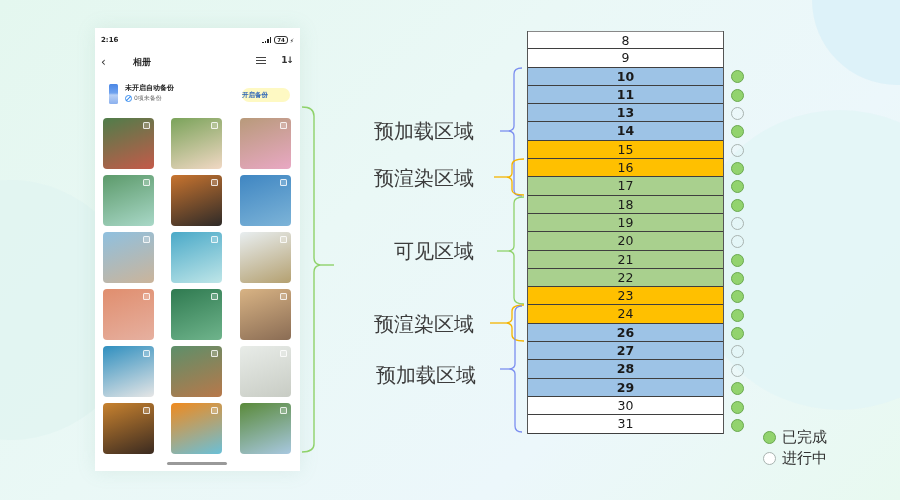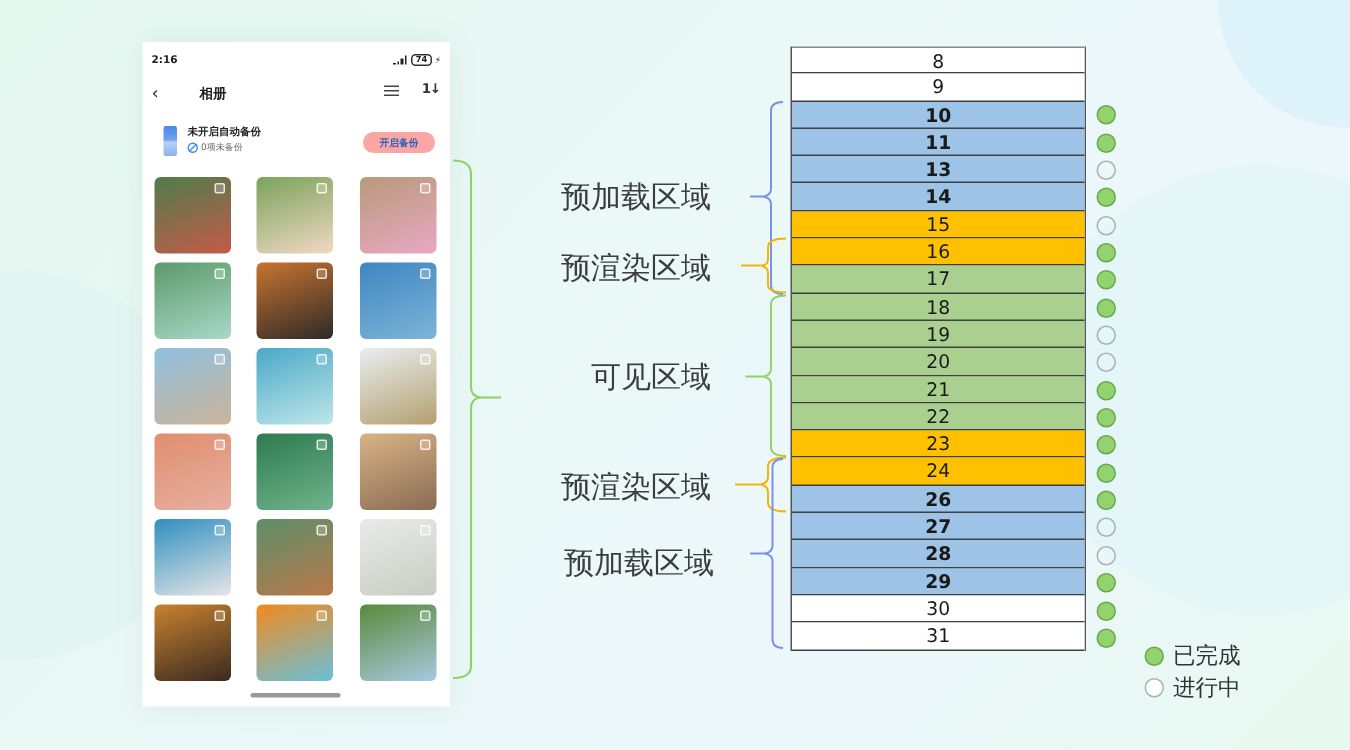--- a/index.html
+++ b/index.html
@@ -34,22 +34,22 @@
   .list-icon i { position: absolute; left: 0; right: 0; height: 1px; background: #444; }
   .sort-icon { position: absolute; right: 1px; top: 0; font-size: 9px; color: #333; font-weight: bold; letter-spacing: -1px; }
 
   .backup-banner { position: absolute; left: 12px; right: 10px; top: 55px; height: 28px; }
   .phone-icon { position: absolute; left: 2px; top: 1px; width: 9px; height: 20px; border-radius: 1.5px;
     background: linear-gradient(180deg, #4b87e5 0%, #6fa2ef 45%, #b8d0f5 55%, #8bb0ee 100%); }
   .backup-title { position: absolute; left: 18px; top: 0; font-size: 7px; font-weight: bold; color: #222; }
   .backup-sub { position: absolute; left: 18px; top: 11px; font-size: 6px; color: #666; display: flex; align-items: center; gap: 2px; }
   .no-backup-icon { width: 7px; height: 7px; border: 1px solid #3b8ff0; border-radius: 50%; position: relative; }
   .no-backup-icon::after { content: ""; position: absolute; left: 2px; top: -1px; width: 1px; height: 7px; background: #3b8ff0; transform: rotate(45deg); }
-  .backup-btn { position: absolute; right: 0; top: 5px; width: 48px; height: 14px; background: #fca5a5; border-radius: 7px;
-    font-size: 6.5px; color: #2a63b8; text-align: center; line-height: 14px; font-weight: bold; }
+  .backup-btn { position: absolute; right: 0; top: 5px; width: 48px; height: 14px; background: #fef9c3; border-radius: 7px;
+    font-size: 6.5px; color: #2a63b8; text-align: left; line-height: 14px; font-weight: bold; }
 
   .photo-grid { position: absolute; left: 8px; top: 90px; width: 190px; }
   .photo { position: absolute; width: 51px; height: 51px; border-radius: 4px; overflow: hidden; }
   .photo .chk { position: absolute; right: 4px; top: 4px; width: 7px; height: 7px; border: 1px solid rgba(255,255,255,.8); border-radius: 1.5px; background: rgba(255,255,255,.2); }
   .home-bar { position: absolute; left: 72px; top: 434px; width: 60px; height: 3px; border-radius: 2px; background: #999; }
 
   
   .svg-layer { position: absolute; left: 0; top: 0; width: 900px; height: 500px; pointer-events: none; }
 
   

